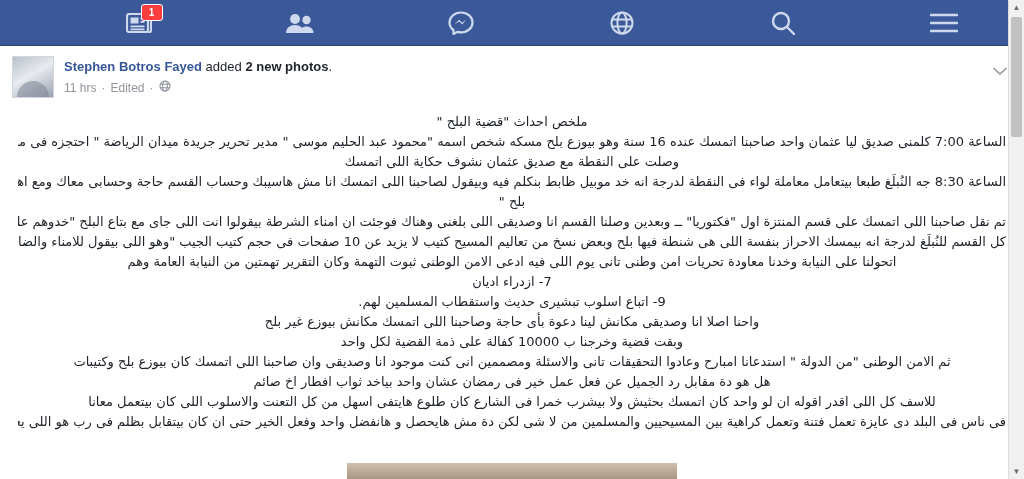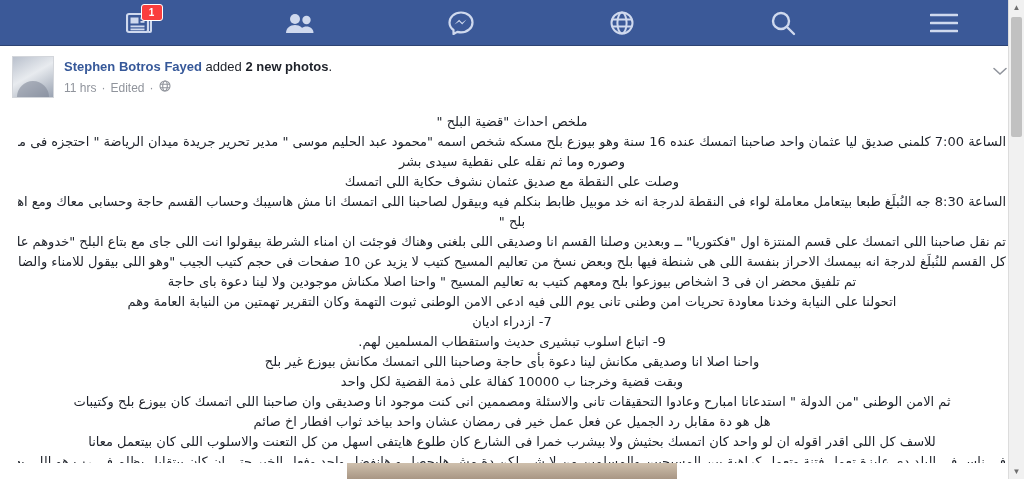--- a/index.html
+++ b/index.html
@@ -300,27 +300,25 @@
       <div class="chev">
         <svg width="16" height="10" viewBox="0 0 16 10" fill="none" stroke="#90949c" stroke-width="1.6" stroke-linecap="round">
           <path d="M2 2.5L8 8l6-5.5"></path>
         </svg>
       </div>
     </div>
 
     <div class="post-body">
       <p>ملخص احداث "قضية البلح "</p>
       <p>الساعة 7:00 كلمنى صديق ليا عثمان واحد صاحبنا اتمسك عنده 16 سنة وهو بيوزع بلح مسكه شخص اسمه "محمود عبد الحليم موسى " مدير تحرير جريدة ميدان الرياضة " احتجزه فى محل وقام بالتعدى عليه واخذ بطاقته</p>
-      <p>وصوره وما ثم نقله على نقطية سيدى بشر</p>
       <p>وصلت على النقطة مع صديق عثمان نشوف حكاية اللى اتمسك</p>
       <p>الساعة 8:30 جه النُبلَغ طبعا بيتعامل معاملة لواء فى النقطة لدرجة انه خد موبيل ظابط بنكلم فيه وبيقول لصاحبنا اللى اتمسك انا مش هاسيبك وحساب القسم حاجة وحسابى معاك ومع اهلك حاجة تانية "كل ده عشان بيوزع</p>
       <p>بلح "</p>
       <p>تم نقل صاحبنا اللى اتمسك على قسم المنتزة اول "فكتوريا" ــ وبعدين وصلنا القسم انا وصديقى اللى بلغنى وهناك فوجئت ان امناء الشرطة بيقولوا انت اللى جاى مع بتاع البلح "خدوهم على الحجز " ومعاملة غير مبررة من</p>
       <p>كل القسم للنُبلَغ لدرجة انه بيمسك الاحراز بنفسة اللى هى شنطة فيها بلح وبعض نسخ من تعاليم المسيح كتيب لا يزيد عن 10 صفحات فى حجم كتيب الجيب "وهو اللى بيقول للامناء والضابط يكتبوا اية فى المذكرة</p>
-      <p>تم تلفيق محضر ان فى 3 اشخاص بيوزعوا بلح ومعهم كتيب به تعاليم المسيح " واحنا اصلا مكناش موجودين ولا لينا دعوة باى حاجة</p>
       <p>اتحولنا على النيابة وخدنا معاودة تحريات امن وطنى تانى يوم اللى فيه ادعى الامن الوطنى ثبوت التهمة وكان التقرير تهمتين من النيابة العامة وهم</p>
       <p>7- ازدراء اديان</p>
       <p>9- اتباع اسلوب تبشيرى حديث واستقطاب المسلمين لهم.</p>
       <p>واحنا اصلا انا وصديقى مكانش لينا دعوة بأى حاجة وصاحبنا اللى اتمسك مكانش بيوزع غير بلح</p>
       <p>وبقت قضية وخرجنا ب 10000 كفالة على ذمة القضية لكل واحد</p>
       <p>ثم الامن الوطنى "من الدولة " استدعانا امبارح وعادوا التحقيقات تانى والاسئلة ومصممين انى كنت موجود انا وصديقى وان صاحبنا اللى اتمسك كان بيوزع بلح وكتيبات</p>
       <p>هل هو دة مقابل رد الجميل عن فعل عمل خير فى رمضان عشان واحد بياخد ثواب افطار اخ صائم</p>
       <p>للاسف كل اللى اقدر اقوله ان لو واحد كان اتمسك بحثيش ولا بيشرب خمرا فى الشارع كان طلوع هايتفى اسهل من كل التعنت والاسلوب اللى كان بيتعمل معانا</p>
       <p>فى ناس فى البلد دى عايزة تعمل فتنة وتعمل كراهية بين المسيحيين والمسلمين من لا شى لكن دة مش هايحصل و هانفضل واحد وفعل الخير حتى ان كان بيتقابل بظلم فى رب هو اللى يعوض عنه .</p>
     </div>

